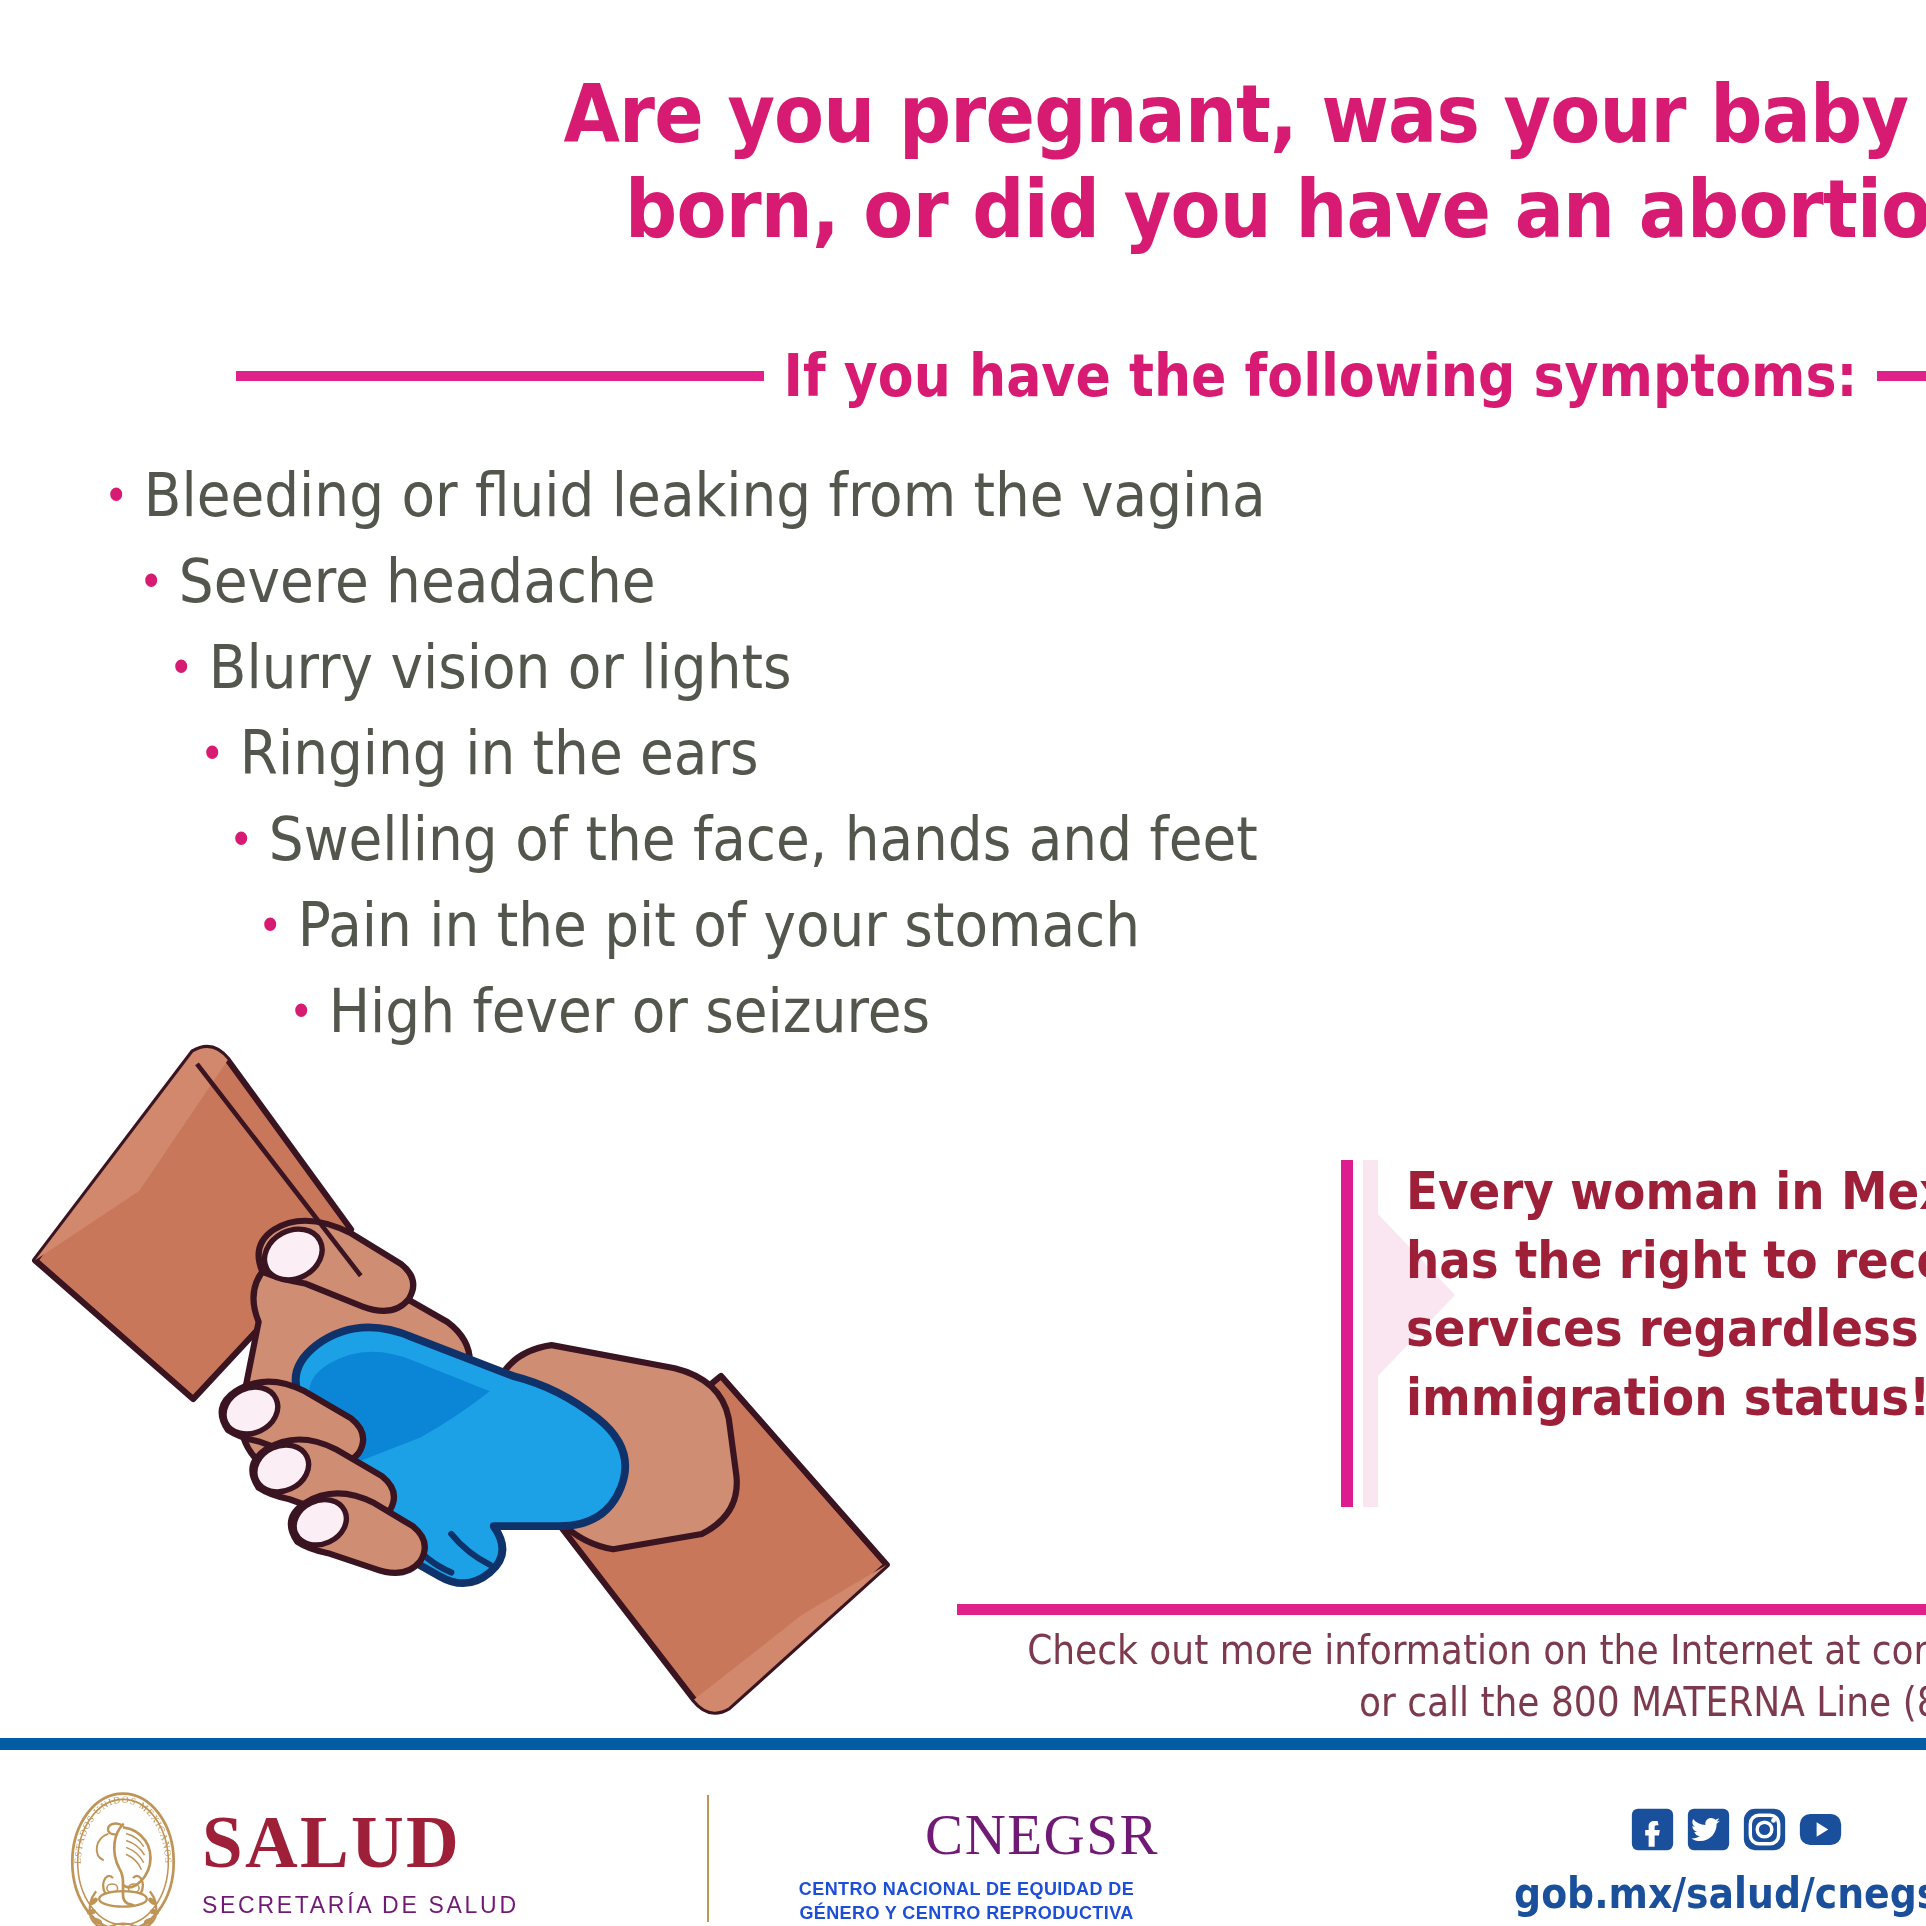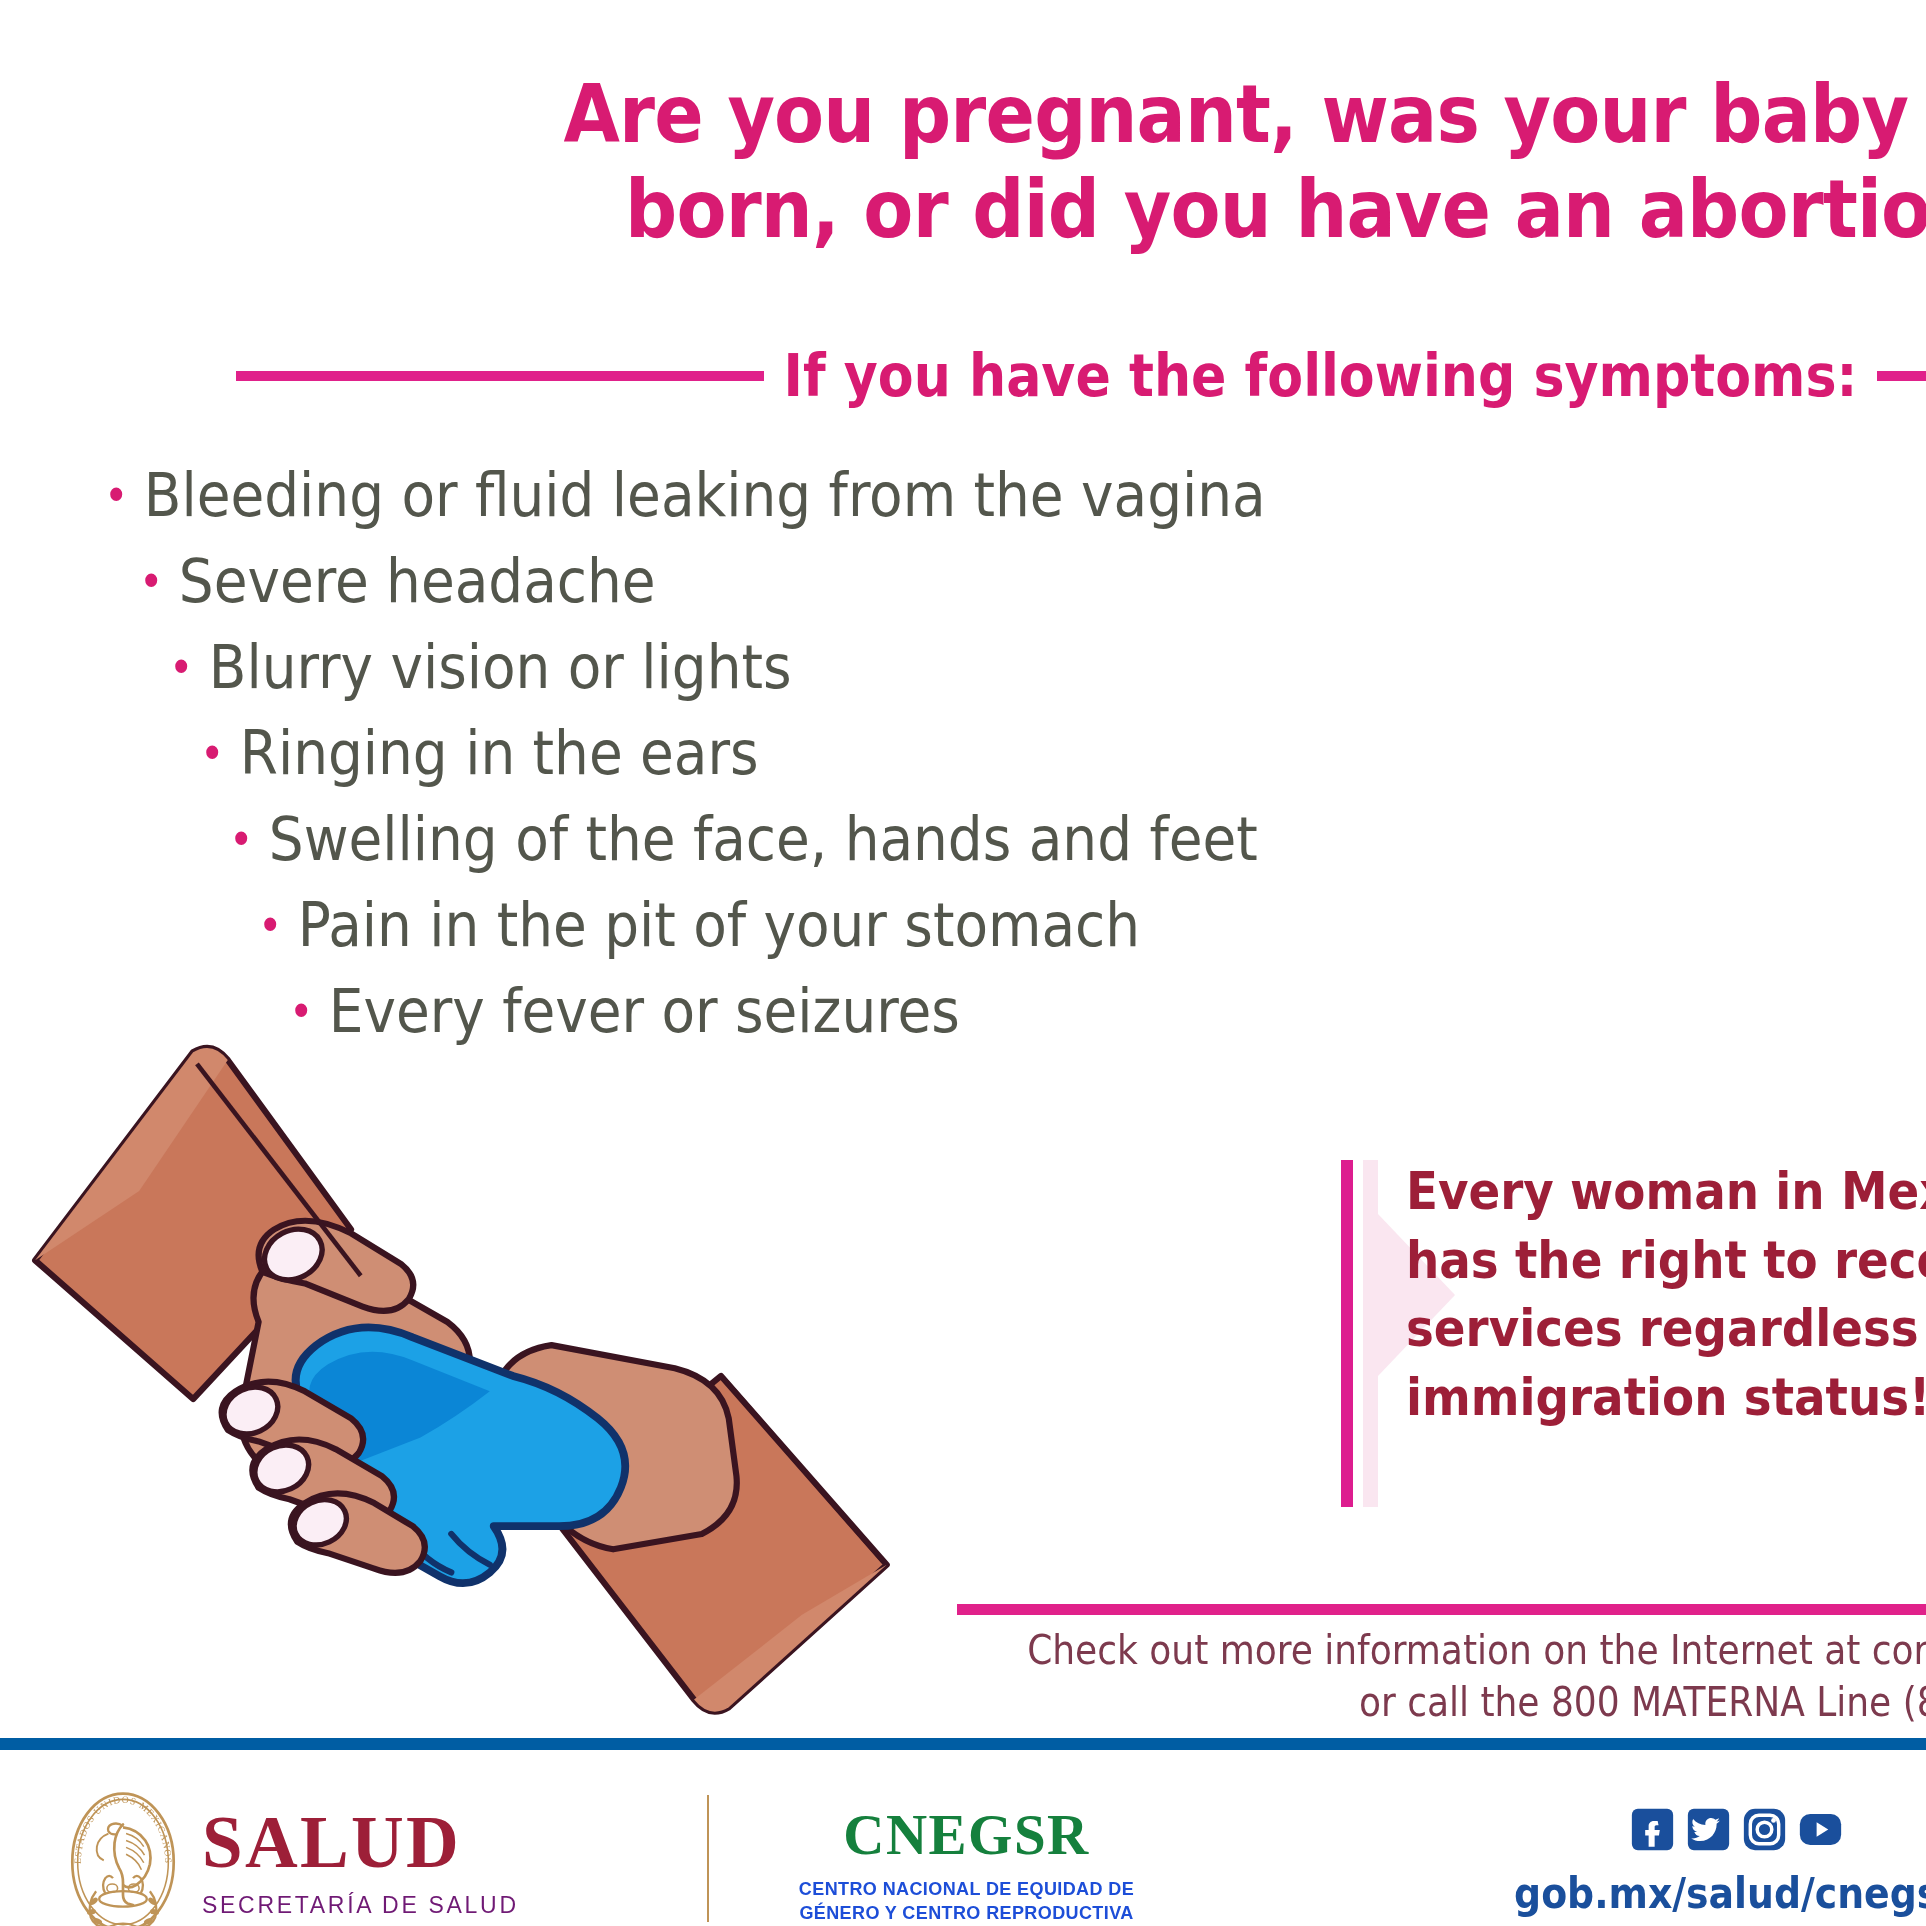--- a/index.html
+++ b/index.html
@@ -233,26 +233,27 @@
 
   
   #cnegsr-block {
     position: absolute;
     left: 774px;
     top: 56px;
     text-align: center;
     width: 385px;
   }
   #cnegsr-title {
-    color: #15803d;
-    font-weight: bold;
+    color: #701a75;
+    font-weight: normal;
     font-size: 57px;
     line-height: 1;
     letter-spacing: 1.5px;
     font-family: "Liberation Serif", serif;
+    text-align: right;
   }
   #cnegsr-sub {
     color: #1d4ed8;
     font-weight: bold;
     font-size: 18px;
     line-height: 1.30;
     letter-spacing: 0.4px;
     margin-top: 15.4px;
     font-family: "Liberation Sans", sans-serif;
   }
@@ -319,21 +320,21 @@
     <div class="symptom sym-5">
       <span class="sym-bullet">•</span>
       <span>Swelling of the face, hands and feet</span>
     </div>
     <div class="symptom sym-6">
       <span class="sym-bullet">•</span>
       <span>Pain in the pit of your stomach</span>
     </div>
     <div class="symptom sym-7">
       <span class="sym-bullet">•</span>
-      <span>Every fever or seizures</span>
+      <span>High fever or seizures</span>
     </div>
   </div>
 
   <div id="callout-rights">
     <div class="cal-bar-solid"></div>
     <div id="rights-band" class="cal-band"></div>
     <div id="rights-tri" class="cal-tri"></div>
     <div id="rights-text">
       <span>Every woman in Mexican territory</span>
       <span>has the right to receive health care</span>

